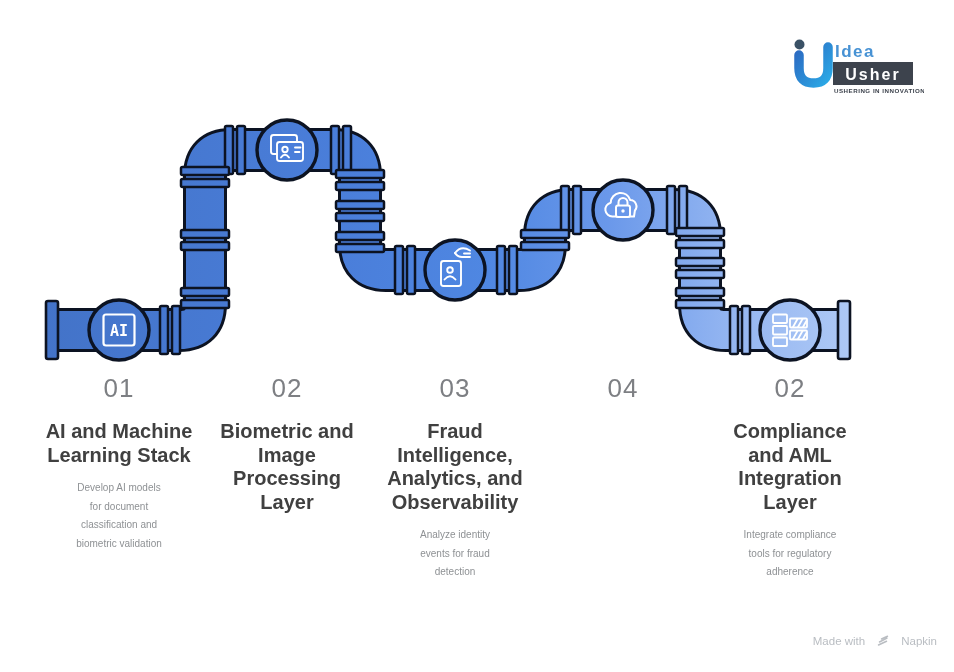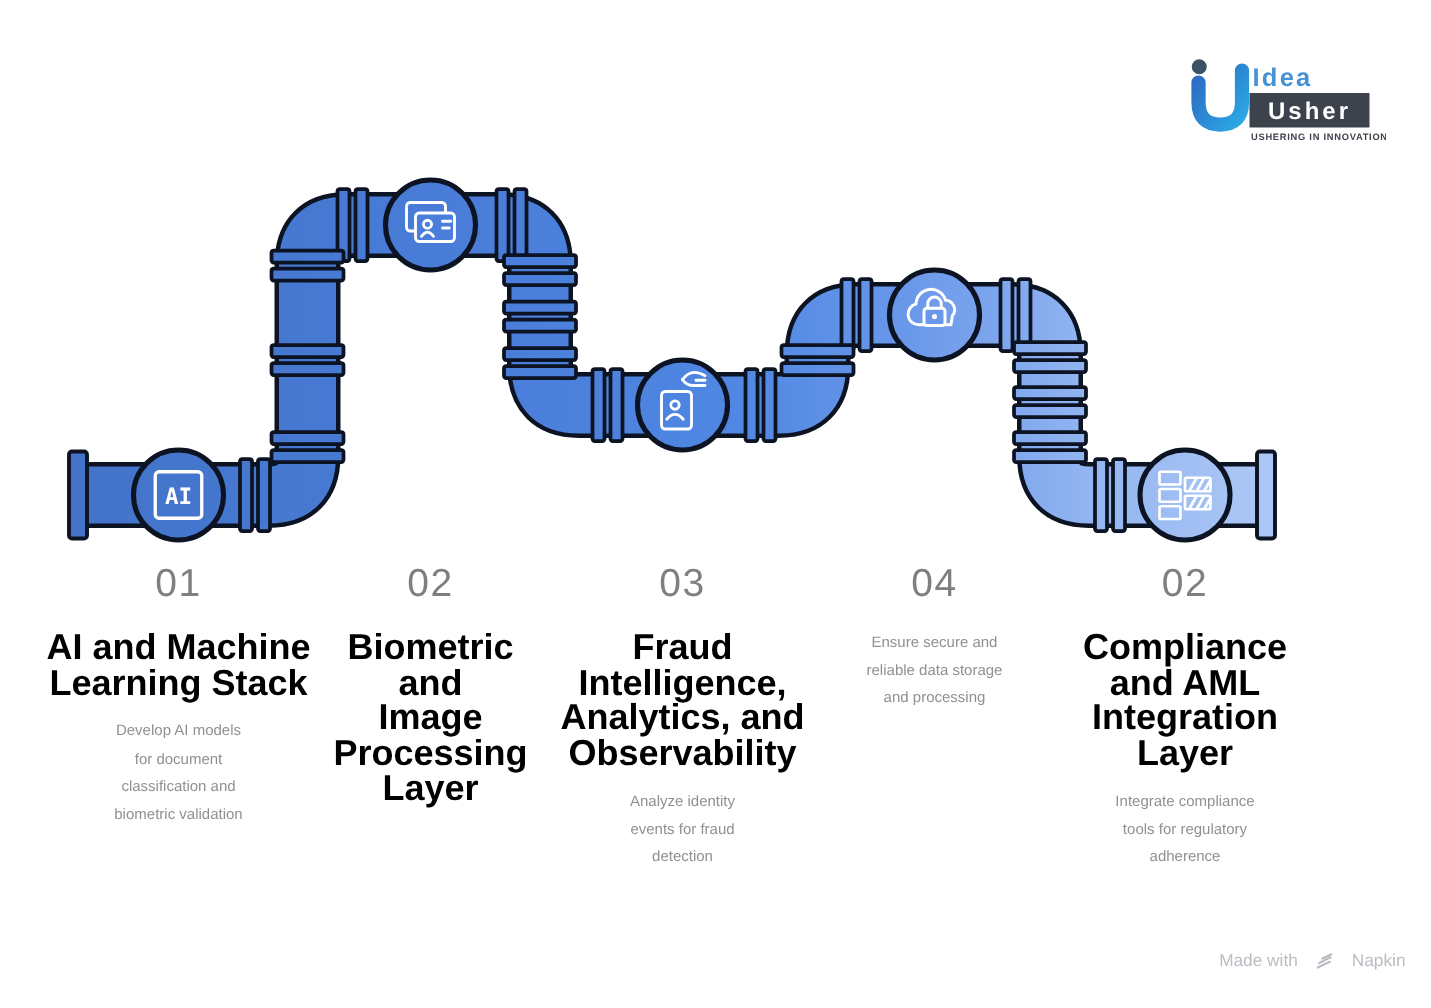--- a/index.html
+++ b/index.html
@@ -9,21 +9,21 @@
   }
   .pipe-svg{position:absolute;left:0;top:0;}
   .logo{position:absolute;left:788px;top:36px;}
   .cols{position:absolute;left:0;top:0;width:954px;height:672px;}
   .col{position:absolute;top:368px;text-align:center;}
   .num{
     font-size:26px;line-height:40px;color:#7d7f83;letter-spacing:1px;
     margin-bottom:12px;font-weight:400;
   }
   .title{
-    font-size:24px;line-height:23.5px;font-weight:bold;color:#000000;
+    font-size:20px;line-height:23.5px;font-weight:bold;color:#404040;
     white-space:pre-line;
   }
   .desc{
     margin-top:12px;font-size:10px;line-height:18.5px;color:#8e9194;
     white-space:pre-line;
   }
   .footer{
     position:absolute;right:17px;top:635px;display:flex;align-items:center;gap:12px;
     font-size:11.5px;color:#b9bdc2;
   }
@@ -185,23 +185,20 @@
       <div class="title">Fraud
 Intelligence,
 Analytics, and
 Observability</div>
       <div class="desc">Analyze identity
 events for fraud
 detection</div>
     </div>
     <div class="col" style="left:543px;width:160px">
       <div class="num">04</div>
-      <div class="desc">Ensure secure and
-reliable data storage
-and processing</div>
     </div>
     <div class="col" style="left:700px;width:180px">
       <div class="num">02</div>
       <div class="title">Compliance
 and AML
 Integration
 Layer</div>
       <div class="desc">Integrate compliance
 tools for regulatory
 adherence</div>

